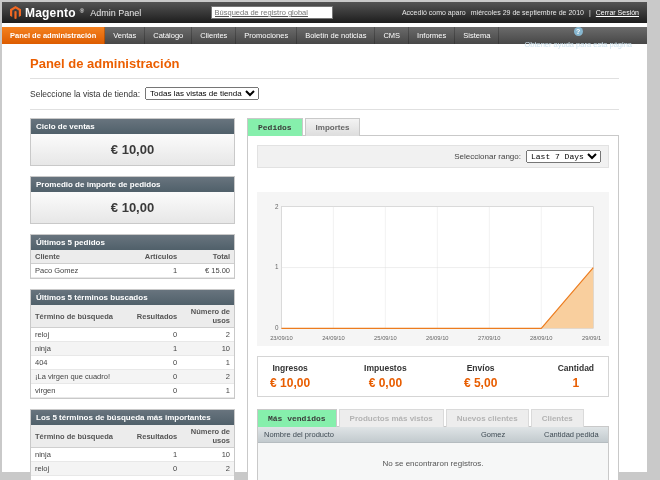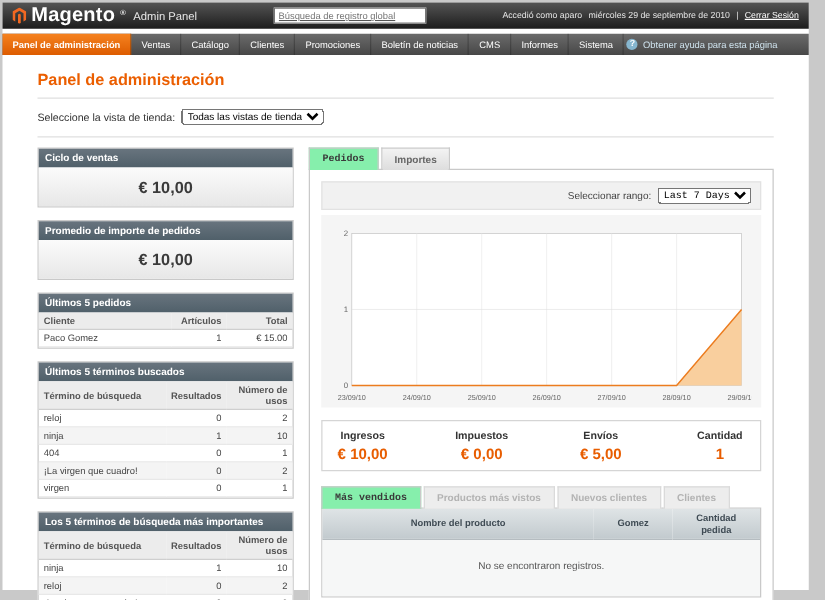--- a/index.html
+++ b/index.html
@@ -3,34 +3,34 @@
 <meta charset="utf-8">
 <style>
   *{box-sizing:border-box;margin:0;padding:0;}
   html,body{width:660px;height:480px;overflow:hidden;}
   body{background:#c9c9c9;font-family:"Liberation Sans",sans-serif;position:relative;}
   .page{position:absolute;left:2px;top:2px;width:645px;height:470px;background:#fff;}
 
   
   .topbar{height:21px;background:linear-gradient(#545454,#1d1d1d);display:flex;align-items:center;padding:0 8px;}
   .logo{display:flex;align-items:center;gap:4px;color:#fff;}
-  .logo-text{font-size:16px;font-weight:bold;letter-spacing:.2px;}
+  .logo-text{font-size:12px;font-weight:bold;letter-spacing:.2px;}
   .logo-tm{font-size:6px;vertical-align:top;margin:-4px 2px 0 0;display:inline-block;}
   .logo-sub{font-size:9px;color:#e8e8e8;}
   .search-zone{flex:1;display:flex;justify-content:center;}
   .global-search{width:122px;height:13px;font-size:7.5px;border:1px solid #777;padding:0 3px;color:#555;background:#fff;font-family:"Liberation Sans",sans-serif;text-decoration:underline;}
   .user-info{display:flex;align-items:center;gap:5px;color:#e6e6e6;font-size:7px;white-space:nowrap;}
   .user-info .logout{color:#fff;text-decoration:underline;cursor:pointer;}
 
   
   .navbar{margin-top:4px;height:17px;background:linear-gradient(#6b6b6b,#474747);display:flex;align-items:stretch;}
   .nav-items{display:flex;}
   .nav-item{padding:0 8px;line-height:17px;font-size:7.5px;color:#fff;cursor:pointer;border-right:1px solid rgba(0,0,0,.22);}
   .nav-item.active{background:linear-gradient(#f58220,#dd5c00);font-weight:bold;}
-  .help-link{margin-left:auto;display:flex;align-items:center;gap:4px;padding-right:25px;color:#cfe3ee;font-size:7.5px;cursor:pointer;}
+  .help-link{margin-left:auto;display:flex;align-items:center;gap:4px;padding-right:15px;color:#cfe3ee;font-size:7.5px;cursor:pointer;flex-direction:column;}
   .help-icon{width:9px;height:9px;border-radius:50%;background:#86b6cf;color:#fff;font-size:7px;line-height:9px;text-align:center;font-weight:bold;}
 
   
   .content{padding:8px 28px 0 28px;}
   .page-title{color:#eb5e00;font-size:13px;font-weight:bold;margin:4px 0 7px;}
   .divider{border:none;border-top:1px solid #e0e0e0;margin:0 0 8px;}
   .store-switcher{font-size:8.5px;color:#333;margin-bottom:9px;display:flex;align-items:center;gap:5px;}
   .store-switcher select{font-size:8px;font-family:"Liberation Sans",sans-serif;}
 
   .dashboard{display:flex;gap:12px;align-items:flex-start;}
@@ -49,34 +49,34 @@
   .box th:nth-child(2),.box td:nth-child(2){width:22%;margin-top:28px;}
   .box th:nth-child(3),.box td:nth-child(3){width:26%;}
 
   
   .tabs{display:flex;gap:2px;position:relative;z-index:2;margin-bottom:-1px;}
   .tab{font-size:8px;font-weight:bold;padding:4px 10px 3px;border:1px solid #c9c9c9;border-bottom:none;background:linear-gradient(#f3f3f3,#dddddd);color:#666;cursor:pointer;white-space:nowrap;}
   .tab.active{background:#86efac;color:#3a3a3a;padding-bottom:4px;font-family:Liberation Mono, monospace;}
   .tab.disabled{color:#b3b3b3;background:#ededed;border-color:#dadada;cursor:default;}
 
   .panel{border:1px solid #c9c9c9;background:#fff;padding:9px;}
-  .range-bar{background:#f1f1f1;border:1px solid #e2e2e2;padding:4px 7px;text-align:right;font-size:8px;color:#444;margin-bottom:4px;display:flex;justify-content:flex-end;align-items:center;gap:5px;}
+  .range-bar{background:#f1f1f1;border:1px solid #e2e2e2;padding:4px 7px;text-align:right;font-size:8px;color:#444;margin-bottom:24px;display:flex;justify-content:flex-end;align-items:center;gap:5px;}
   .range-bar select{font-size:8px;font-family:Liberation Mono, monospace;}
 
   .chart-wrap{background:#f5f5f5;padding:7px 8px 2px;margin-bottom:10px;}
   .chart-wrap svg{display:block;width:100%;}
 
   .stats{display:flex;border:1px solid #d5d5d5;background:#fff;padding:6px 0;margin-bottom:12px;gap:31px;}
   .stat{flex:1;text-align:center;}
   .stat-label{font-size:8.5px;font-weight:bold;color:#333;margin-bottom:3px;}
   .stat-value{font-size:12px;font-weight:bold;color:#e85d00;}
 
   .grid{border:1px solid #c9c9c9;}
   .grid table{width:100%;border-collapse:collapse;}
-  .grid th{background:linear-gradient(#dfe4e6,#c2cace);color:#3f4b54;font-size:7.5px;font-weight:bold;text-align:center;padding:3px 6px;border-bottom:1px solid #b5bcc0;}
+  .grid th{background:linear-gradient(#dfe4e6,#c2cace);color:#3f4b54;font-size:7.5px;font-weight:normal;text-align:left;padding:3px 6px;border-bottom:1px solid #b5bcc0;}
   .grid th:nth-child(1){width:62%;}
   .grid th:nth-child(2){width:18%;}
   .grid .empty{background:#f6f7f7;text-align:center;font-size:8px;color:#555;padding:16px 0 20px;}
 </style>
 </head>
 <body>
 
 <div class="page">
 
   <div class="topbar">

